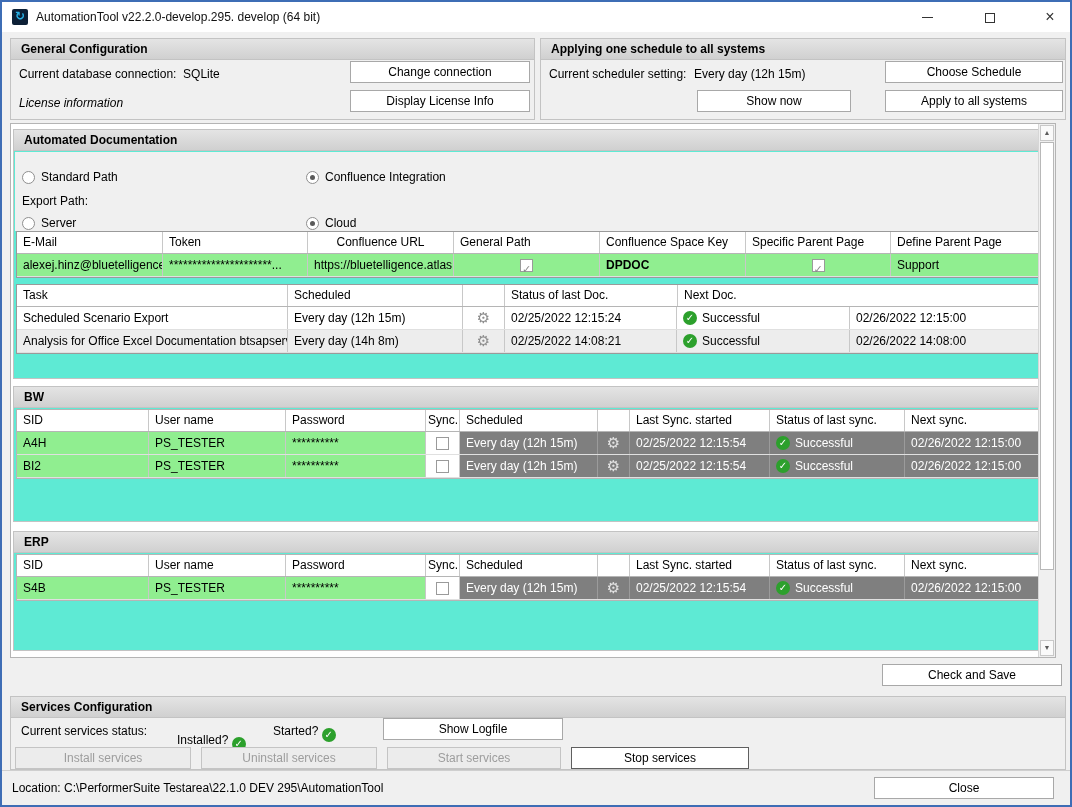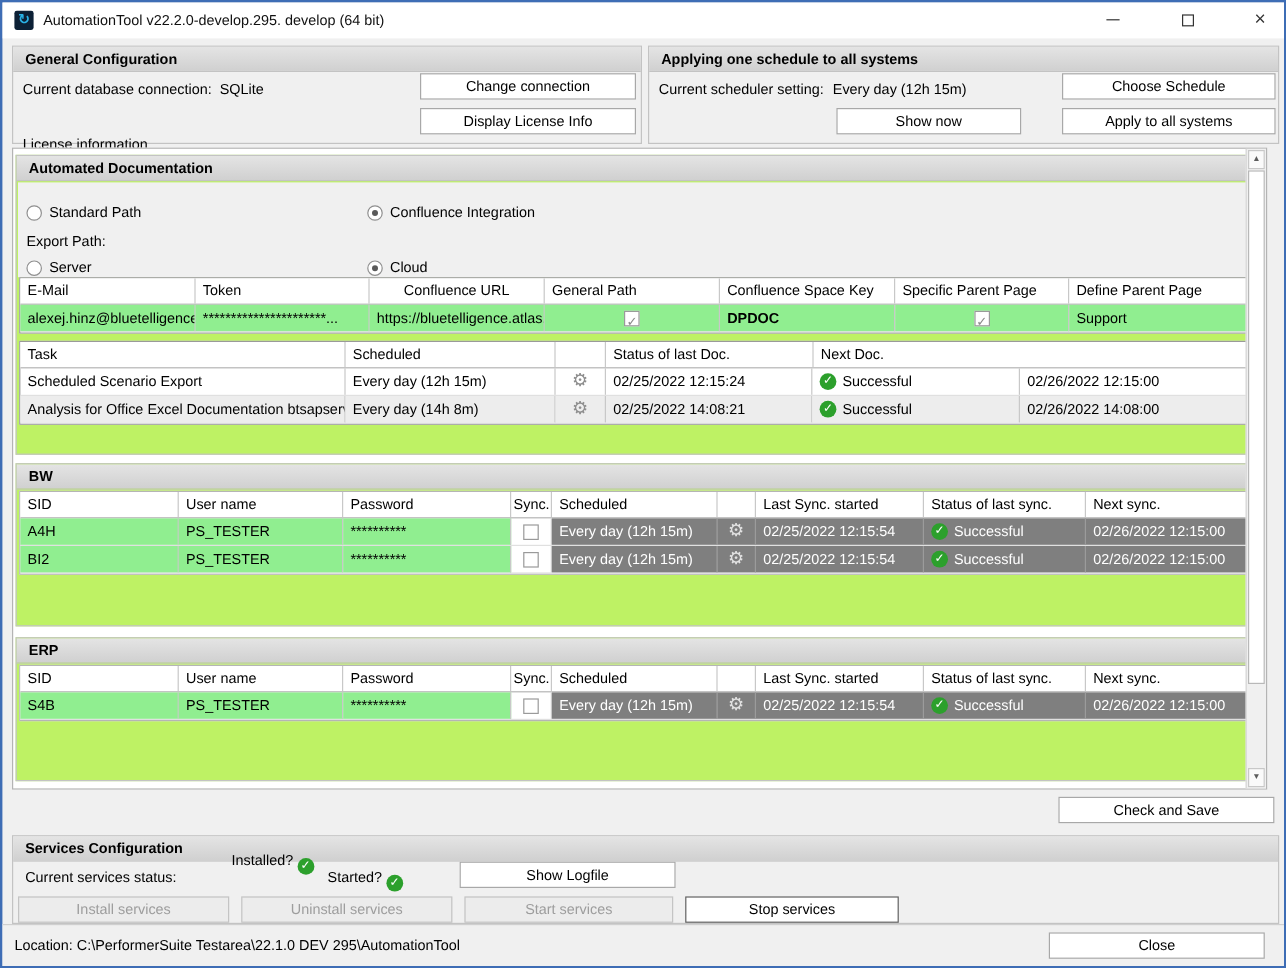--- a/index.html
+++ b/index.html
@@ -9,21 +9,21 @@
   
   .titlebar { position:absolute; left:0; top:0; right:0; height:30px; background:#ffffff; }
   .appicon { position:absolute; left:10px; top:7px; width:16px; height:16px; background:#0c2036; color:#29b1e6; font-size:12px; line-height:15px; text-align:center; border-radius:2px; font-weight:bold; }
   .apptitle { position:absolute; left:34px; top:0; line-height:30px; font-size:12px; color:#111; }
   .wc { position:absolute; top:0; width:44px; height:30px; text-align:center; line-height:30px; font-size:16px; color:#333; }
   .wc .minline { display:inline-block; width:11px; height:1px; background:#333; vertical-align:middle; }
   .wc .maxbox { display:inline-block; width:10px; height:10px; border:1px solid #333; vertical-align:middle; }
 
   
   .grpbox { position:absolute; border:1px solid #c3c3c3; background:#f0f0f0; }
-  .grpbox.whitebody { background:#bef264; }
+  .grpbox.whitebody { background:#5eead4; }
   .grphdr { height:21px; background:linear-gradient(#e4e4e4,#d0d0d0); border-bottom:1px solid #c3c3c3; font-weight:bold; padding-left:10px; line-height:20px; font-size:12px; }
   .lbl { position:absolute; white-space:nowrap; }
   .btn { position:absolute; background:#ffffff; border:1px solid #a8a8a8; height:22px; line-height:20px; text-align:center; cursor:default; }
   .btn.dark { border-color:#5f5f5f; }
   .btn.disabled { background:#ececec; color:#9d9d9d; border-color:#c4c4c4; }
 
   
   .radio { display:inline-block; width:13px; height:13px; border:1px solid #8f8f8f; border-radius:50%; background:#fff; vertical-align:-3px; margin-right:6px; position:relative; }
   .radio.sel::after { content:""; position:absolute; left:3px; top:3px; width:5px; height:5px; border-radius:50%; background:#5a5a5a; }
 
@@ -69,21 +69,21 @@
     <div class="wc" style="left:966px;"><span class="maxbox"></span></div>
     <div class="wc" style="left:1026px;"><span>×</span></div>
   </div>
 
   <div class="grpbox" style="left:8px; top:36px; width:525px; height:82px;">
     <div class="grphdr">General Configuration</div>
     <div class="lbl" style="left:8px; top:28px;">
       <span>Current database connection:</span>&nbsp;&nbsp;<span>SQLite</span>
     </div>
     <div class="btn" style="left:339px; top:22px; width:180px;">Change connection</div>
-    <div class="lbl" style="left:8px; top:74px;">License information</div>
+    <div class="lbl" style="left:8px; top:57px;font-style:italic;">License information</div>
     <div class="btn" style="left:339px; top:51px; width:180px;">Display License Info</div>
   </div>
 
   <div class="grpbox" style="left:538px; top:36px; width:526px; height:82px;">
     <div class="grphdr">Applying one schedule to all systems</div>
     <div class="lbl" style="left:8px; top:28px;">Current scheduler setting:</div>
     <div class="lbl" style="left:153px; top:28px;">Every day (12h 15m)</div>
     <div class="btn" style="left:344px; top:22px; width:178px;">Choose Schedule</div>
     <div class="btn" style="left:156px; top:51px; width:154px;">Show now</div>
     <div class="btn" style="left:344px; top:51px; width:178px;">Apply to all systems</div>
@@ -236,21 +236,21 @@
       <div class="sthumb"></div>
       <div class="sbtn" style="bottom:1px;"><span>▼</span></div>
     </div>
   </div>
 
   <div class="btn" style="left:880px; top:662px; width:180px;">Check and Save</div>
 
   <div class="grpbox" style="left:8px; top:694px; width:1056px; height:74px;">
     <div class="grphdr">Services Configuration</div>
     <div class="lbl" style="left:10px; top:27px;">Current services status:</div>
-    <div class="lbl" style="left:166px; top:13px;margin-left:16px;"><span>Installed?</span> <span class="okc inline">✓</span></div>
+    <div class="lbl" style="left:166px; top:36px;"><span>Installed?</span> <span class="okc inline">✓</span></div>
     <div class="lbl" style="left:262px; top:27px;"><span>Started?</span> <span class="okc inline">✓</span></div>
     <div class="btn" style="left:372px; top:21px; width:180px;">Show Logfile</div>
     <div class="btn disabled" style="left:4px; top:50px; width:176px;">Install services</div>
     <div class="btn disabled" style="left:190px; top:50px; width:176px;">Uninstall services</div>
     <div class="btn disabled" style="left:376px; top:50px; width:174px;">Start services</div>
     <div class="btn dark" style="left:560px; top:50px; width:178px;">Stop services</div>
   </div>
 
   <div class="footerbar">
     <div class="lbl" style="left:10px; top:10px;">Location: C:\PerformerSuite Testarea\22.1.0 DEV 295\AutomationTool</div>

